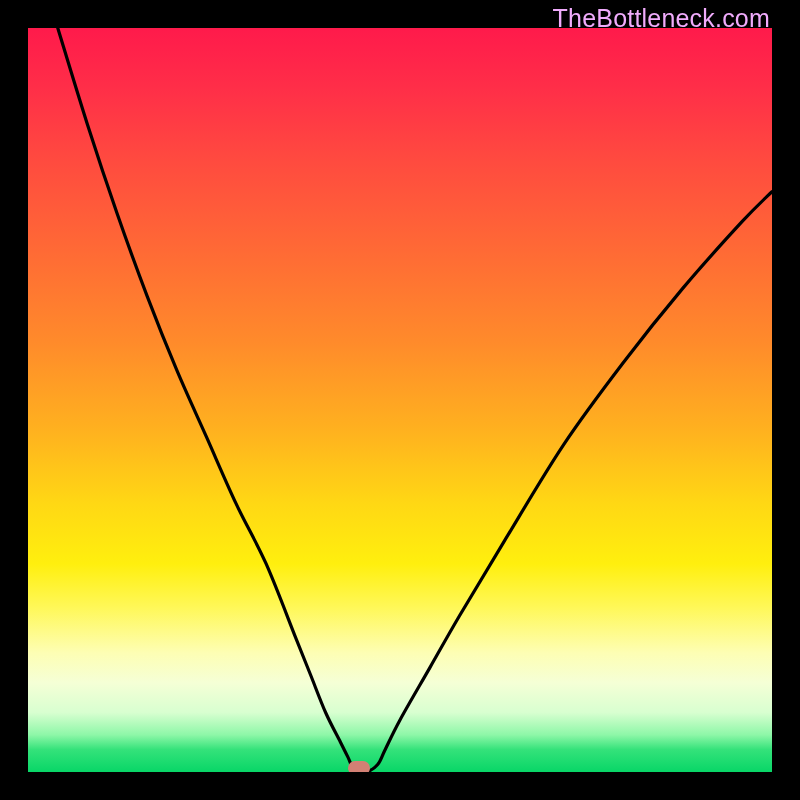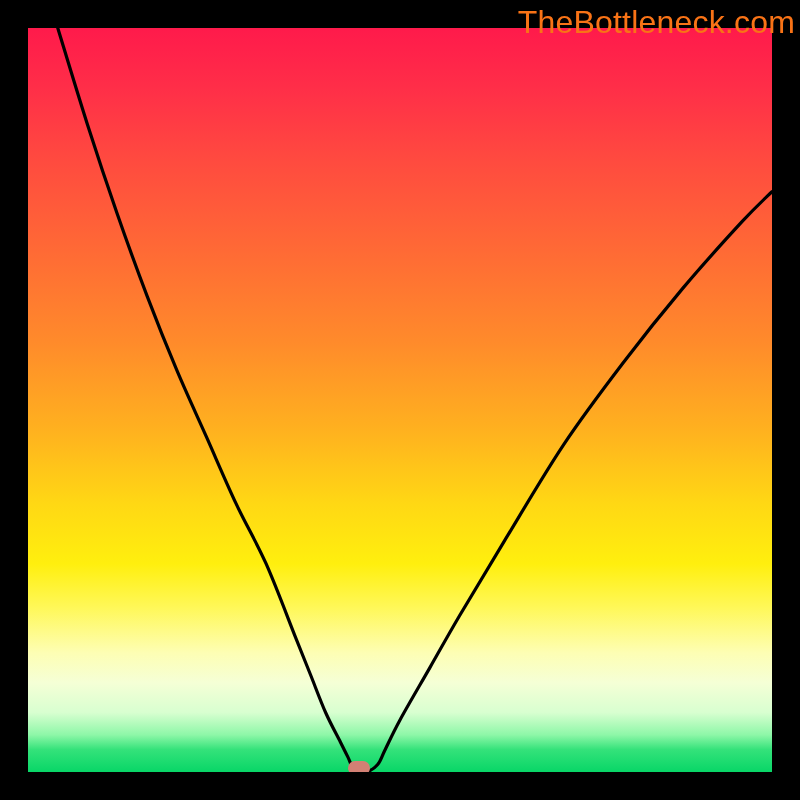--- a/index.html
+++ b/index.html
@@ -13,23 +13,23 @@
   }
   .frame {
     position: relative;
     width: 800px;
     height: 800px;
     background: #000;
   }
   .watermark {
     position: absolute;
     top: 4px;
-    right: 5px;
-    color: #f97316;
-    font-size: 32px;
+    right: 30px;
+    color: #f0abfc;
+    font-size: 25px;
     font-weight: 500;
     letter-spacing: 0.2px;
     z-index: 10;
   }
   .plot-area {
     position: absolute;
     left: 28px;
     top: 28px;
     width: 744px;
     height: 744px;

